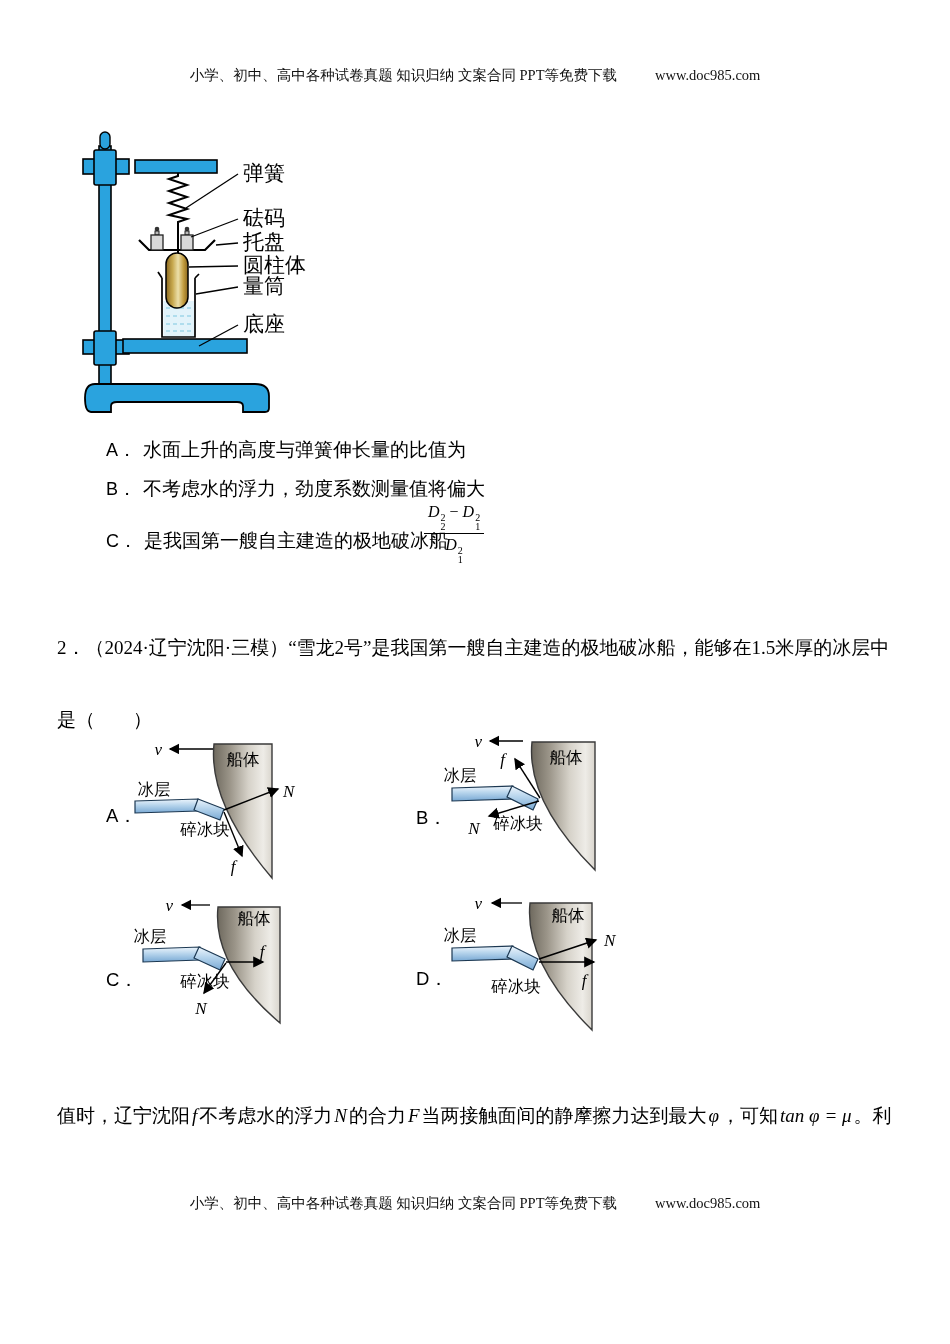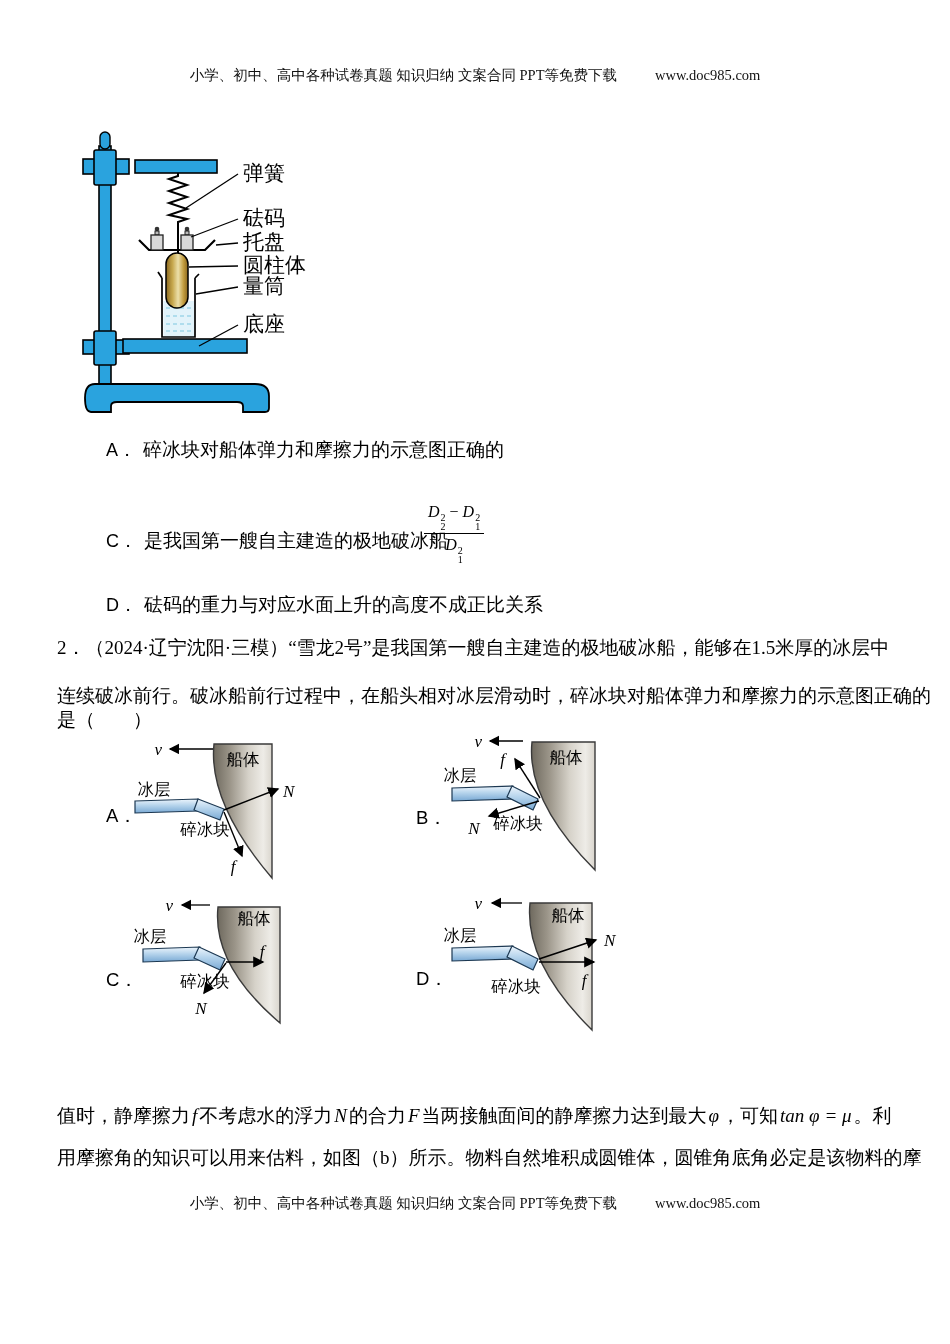--- a/index.html
+++ b/index.html
@@ -111,44 +111,43 @@
 
     <text class="cjk-label" x="160" y="62">弹簧</text>
     <text class="cjk-label" x="160" y="107">砝码</text>
     <text class="cjk-label" x="160" y="131">托盘</text>
     <text class="cjk-label" x="160" y="154">圆柱体</text>
     <text class="cjk-label" x="160" y="175">量筒</text>
     <text class="cjk-label" x="160" y="213">底座</text>
   </svg>
 
   <div class="t" style="left:106px;top:438px">
-    <span class="optlab">A．</span><span>碎冰块对船体弹力和摩擦力的示意图正确的</span>
+    <span class="optlab">A．</span><span>水面上升的高度与弹簧伸长量的比值为</span>
+  </div>
+  <div class="t" style="left:106px;top:477px">
+    <span class="optlab">B．</span><span>不考虑水的浮力，劲度系数测量值将偏大</span>
   </div>
   <div class="t" style="left:106px;top:529px">
     <span class="optlab">C．</span><span>是我国第一艘自主建造的极地破冰船</span>
   </div>
   <div class="frac" style="left:424px;top:503px">
     <span class="num"><span class="dvar">D<span class="ss">
             <span>2</span>
             <span>2</span>
           </span></span> − <span class="dvar">D<span class="ss">
             <span>2</span>
             <span>1</span>
           </span></span></span>
     <span class="den"><span class="dvar">D<span class="ss">
             <span>2</span>
             <span>1</span>
           </span></span></span>
   </div>
-  <div class="t" style="left:106px;top:593px">
-    <span class="optlab">D．</span><span>砝码的重力与对应水面上升的高度不成正比关系</span>
-  </div>
 
   <div class="t" style="left:57px;top:636px">2．（2024·辽宁沈阳·三模）“雪龙2号”是我国第一艘自主建造的极地破冰船，能够在1.5米厚的冰层中</div>
-  <div class="t" style="left:57px;top:684px">连续破冰前行。破冰船前行过程中，在船头相对冰层滑动时，碎冰块对船体弹力和摩擦力的示意图正确的</div>
   <div class="t" style="left:57px;top:708px">是（　　）</div>
 
   <div class="t qletter" style="left:106px;top:804px">A．</div>
   <div class="t qletter" style="left:416px;top:806px">B．</div>
   <div class="t qletter" style="left:106px;top:968px">C．</div>
   <div class="t qletter" style="left:416px;top:967px">D．</div>
 
   <svg style="left:116px;top:733px" width="205" height="152" viewBox="0 0 205 152">
     <path d="M98,11 L156,11 L156,145 Q92,70 98,11 Z" fill="url(#shipG)" stroke="#3a3a3a" stroke-width="1.4"></path>
     <text class="fig-cjk" x="127" y="32" text-anchor="middle">船体</text>
@@ -202,20 +201,19 @@
     <text class="fig-cjk" x="34" y="48" text-anchor="middle">冰层</text>
     <polygon points="26,55 87,53 87,66 26,68" fill="url(#iceG)" stroke="#1c3852" stroke-width="1.2"></polygon>
     <polygon points="86,53 112,66 107,77 81,64" fill="url(#iceG)" stroke="#1c3852" stroke-width="1.2"></polygon>
     <line x1="113" y1="66" x2="170" y2="47" stroke="#000" stroke-width="1.4" marker-end="url(#ah)"></line>
     <text class="fig-var" x="178" y="53">N</text>
     <line x1="113" y1="69" x2="168" y2="69" stroke="#000" stroke-width="1.4" marker-end="url(#ah)"></line>
     <text class="fig-var" x="158" y="93" text-anchor="middle">f</text>
     <text class="fig-cjk" x="90" y="99" text-anchor="middle">碎冰块</text>
   </svg>
 
-  <div class="t" style="left:57px;top:1104px"><span>值时，静摩擦力</span><span class="var">f</span><span>不考虑水的浮力</span><span class="var">N</span><span>的合力</span><span class="var">F</span><span>当两接触面间的静摩擦力达到最大</span><span class="var">φ</span><span>，可知</span><span class="var">tan φ = μ</span><span>。利</span></div>
-  <div class="t" style="left:57px;top:1146px">用摩擦角的知识可以用来估料，如图（b）所示。物料自然堆积成圆锥体，圆锥角底角必定是该物料的摩</div>
+  <div class="t" style="left:57px;top:1104px"><span>值时，辽宁沈阳</span><span class="var">f</span><span>不考虑水的浮力</span><span class="var">N</span><span>的合力</span><span class="var">F</span><span>当两接触面间的静摩擦力达到最大</span><span class="var">φ</span><span>，可知</span><span class="var">tan φ = μ</span><span>。利</span></div>
 
   <div class="center-line" style="top:1194px">
     <span>小学、初中、高中各种试卷真题 知识归纳 文案合同 PPT等免费下载</span><span class="url">www.doc985.com</span>
   </div>
 
 </div>
 
 </body></html>

